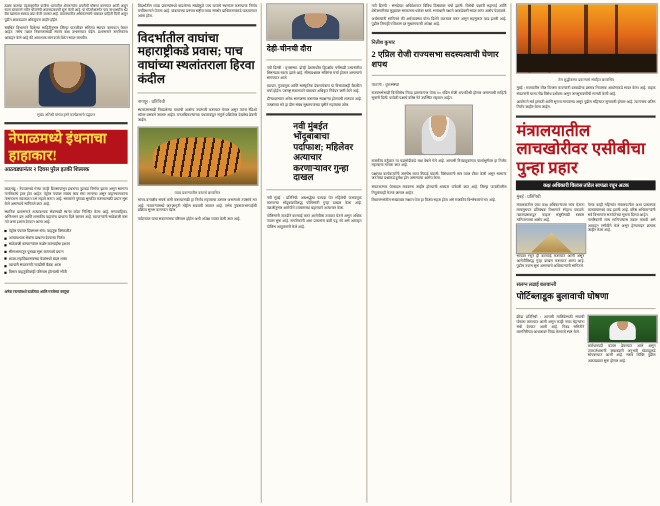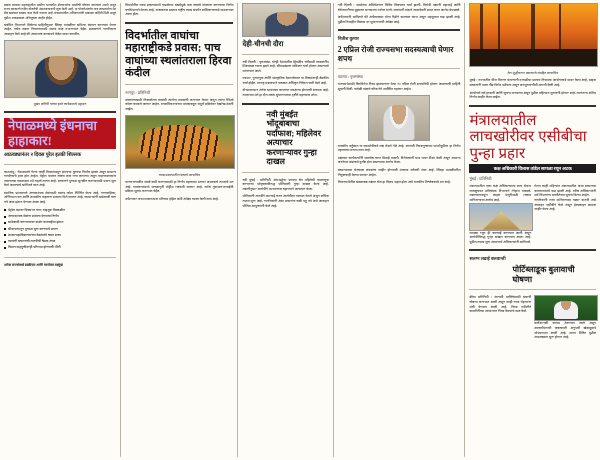--- a/index.html
+++ b/index.html
@@ -29,24 +29,24 @@
     letter-spacing:.1px;
   }
   .hl.big{font-size:13px;line-height:14.5px;}
   .hl.huge{font-size:15px;line-height:16.5px;}
   .hl.mid{font-size:11px;line-height:12.5px;}
   .sub{font-size:5px;line-height:6.5px;color:#222;font-weight:bold;}
   .kicker{font-size:4.6px;line-height:6px;color:#333;}
   .byline{font-size:4px;color:#444;}
 
   .redbar{
-    background:#b5121b;color:#c4b5fd;font-weight:bold;
+    background:#b5121b;color:#fde047;font-weight:bold;
     font-size:10px;line-height:13px;padding:1px 4px;display:inline-block;
   }
-  .redtxt{color:#b5121b;font-weight:normal;}
+  .redtxt{color:#b5121b;font-weight:bold;}
   .blackbar{
     background:#1d1d1d;color:#fff;font-size:4.6px;line-height:7px;
     padding:1px 3px;text-align:center;font-weight:bold;
   }
   .photo{width:100%;display:block;border:1px solid #9a9a9a;}
 
   .cap{font-size:3.4px;line-height:4.4px;color:#333;text-align:center;margin-top:1px;}
 
   .bulletlist{font-size:3.4px;line-height:4.8px;}
   .bulletlist div{margin-bottom:1.5px;padding-left:4px;position:relative;}
@@ -176,21 +176,21 @@
           <div class="photo ph-temple" style="height:26px;"></div>
           <div class="tx">सापळा रचून ही कारवाई करण्यात आली असून आरोपीविरुद्ध गुन्हा दाखल करण्यात आला आहे. पुढील तपास सुरू असल्याचे अधिकाऱ्यांनी सांगितले.</div>
         </div>
         <div style="flex:1;">
           <div class="tx">गेल्या काही महिन्यांत मंत्रालयातील अशा प्रकारच्या कारवायांमध्ये वाढ झाली आहे. वरिष्ठ अधिकाऱ्यांनी सर्व विभागांना सतर्कतेच्या सूचना दिल्या आहेत.</div>
           <div class="tx">नागरिकांनी लाच मागितल्यास तक्रार करावी असे आवाहन एसीबीने केले असून हेल्पलाइन क्रमांक जाहीर केला आहे.</div>
         </div>
       </div>
       <div class="hr2"></div>
       <div class="kicker" style="font-weight:bold;">सलग्न लढाई बलवान्ती</div>
-      <div class="hl" style="font-size:8px;line-height:9.5px;margin-left:43px;">पोर्टिब्लाडूक बुलावाची घोषणा</div>
+      <div class="hl" style="font-size:8px;line-height:9.5px;">पोर्टिब्लाडूक बुलावाची घोषणा</div>
       <div class="hr"></div>
       <div style="display:flex;gap:3px;">
         <div style="flex:1;">
           <div class="tx">क्रीडा प्रतिनिधी : आगामी मालिकेसाठी संघाची घोषणा करण्यात आली असून काही नव्या चेहऱ्यांना संधी देण्यात आली आहे. निवड समितीने कामगिरीच्या आधारावर निवड केल्याचे स्पष्ट केले.</div>
         </div>
         <div style="flex:1;">
           <div class="photo ph-cricket" style="height:24px;"></div>
           <div class="tx">कर्णधारपदी कायम ठेवण्यात आले असून उपकर्णधाराची जबाबदारी अनुभवी खेळाडूकडे सोपवण्यात आली आहे. सराव शिबिर पुढील आठवड्यात सुरू होणार आहे.</div>
         </div>
       </div>

